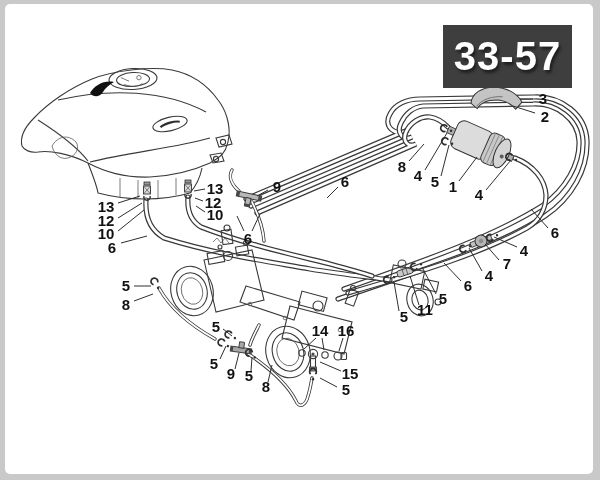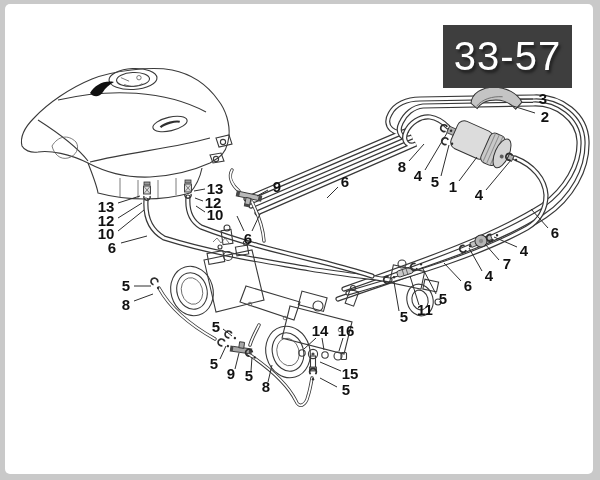--- a/index.html
+++ b/index.html
@@ -3,21 +3,21 @@
 <meta charset="utf-8">
 <style>
   html,body{margin:0;padding:0;background:#9a9a9a;}
   .stage{position:relative;width:600px;height:480px;background:#c9c9c9;
          font-family:"Liberation Sans",sans-serif;overflow:hidden;}
   .page{position:absolute;left:5px;top:4px;width:588px;height:470px;
         background:#ffffff;border-radius:5px;}
   svg.art{position:absolute;left:0;top:0;z-index:2;}
   .code-box{position:absolute;left:443px;top:25px;width:129px;height:63px;
         background:#3e3e3e;color:#ffffff;display:flex;align-items:center;
-        justify-content:center;font-size:40px;font-weight:normal;letter-spacing:1px;
+        justify-content:center;font-size:40px;font-weight:bold;letter-spacing:1px;
         text-shadow:2px 3px 3px rgba(0,0,0,0.5);z-index:3;}
   
   .hose{fill:none;stroke:#383838;stroke-width:5.2;stroke-linecap:round;}
   .hose-in{fill:none;stroke:#ffffff;stroke-width:2.8;stroke-linecap:round;}
   .hose.sm{stroke-width:3.4;}
   .hose-in.sm{stroke-width:1.7;}
   .ln{fill:none;stroke:#3a3a3a;stroke-width:1.1;}
   .lnthin{fill:none;stroke:#5a5a5a;stroke-width:0.8;}
   .callout-text{font-weight:bold;font-size:15px;fill:#111;}
   .leader{stroke:#2e2e2e;stroke-width:1;}

